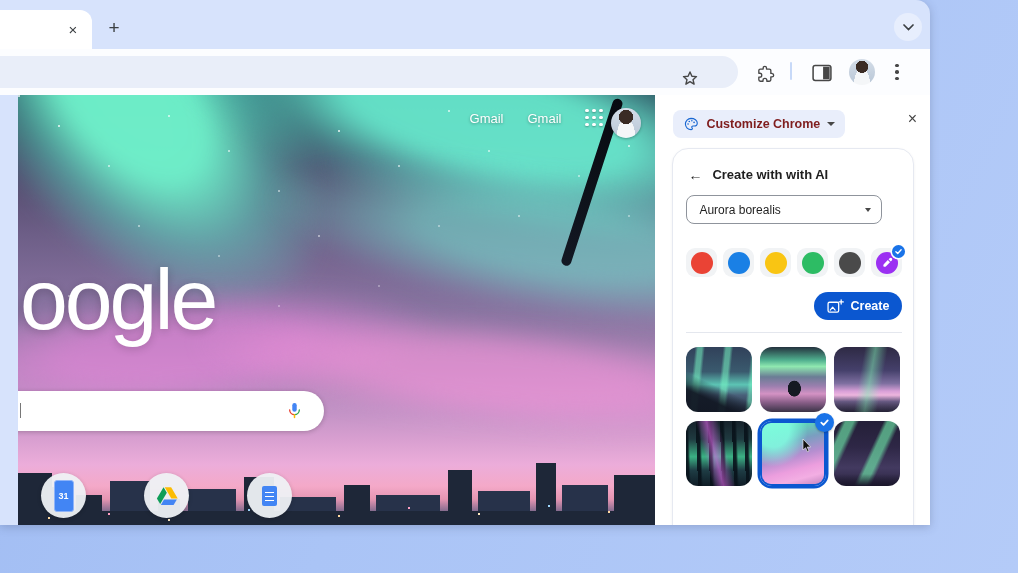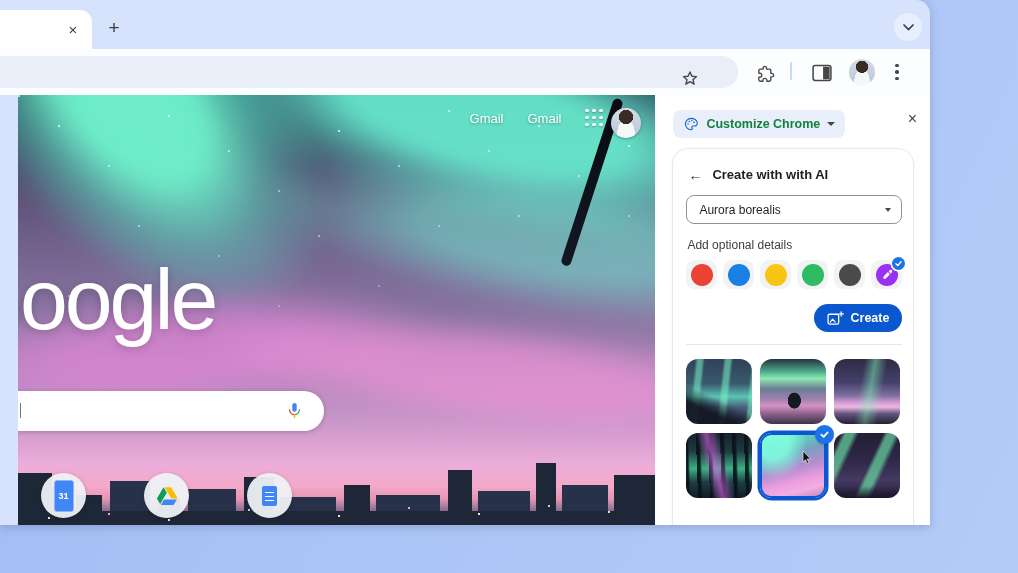--- a/index.html
+++ b/index.html
@@ -100,39 +100,39 @@
   .cal-icon { width:20px; height:32px; background:#4285f4; border-radius:3px; border:1.5px solid #8fb4f9;
               display:flex; align-items:center; justify-content:center; color:#fff; font-size:9px; font-weight:bold; }
   .docs-icon { width:15px; height:20px; background:#4285f4; border-radius:2px; position:relative; }
   .docs-icon::after { content:""; position:absolute; left:3px; right:3px; top:6px; height:9px;
               background:repeating-linear-gradient(180deg,#fff 0 1.5px, rgba(255,255,255,0) 1.5px 4px); }
 
   
   .sidepanel { position:relative; width:280px; height:430px; background:#fff; overflow:hidden; }
   .chip { position:absolute; left:18px; top:15px; height:28px; padding:0 10px; border-radius:8px;
           background:#e9eefb; display:flex; align-items:center; gap:7px; }
-  .chip-label { font-size:12.5px; font-weight:bold; color:#15803d; }
+  .chip-label { font-size:12.5px; font-weight:bold; color:#7f1d1d; }
   .caret-down { width:0; height:0; border-left:4px solid transparent; border-right:4px solid transparent;
                 border-top:4.5px solid #474747; }
   .panel-close { position:absolute; left:245px; top:12px; width:24px; height:24px; display:flex;
                  align-items:center; justify-content:center; font-size:16px; color:#444; }
 
   .card { position:absolute; left:17px; top:53px; width:242px; height:480px; background:#fff;
           border:1px solid #e6e9f1; border-radius:16px; box-shadow:0 1px 3px rgba(0,0,0,.06);
           padding:18px 13px 0; }
   .card-heading { display:flex; align-items:center; gap:10px; margin:0 2px 13px; }
   .back-arrow { font-size:14px; color:#1f1f1f; line-height:1; }
   .heading-text { font-size:13px; font-weight:bold; color:#1f1f1f; }
 
   .select { position:relative; height:29px; border:1px solid #8f949c; border-radius:8px;
             display:flex; align-items:center; padding:0 24px 0 12px; font-size:12px; color:#1f1f1f;
             background:#fff; }
   .select .caret-down { position:absolute; right:10px; border-top-color:#474747;
                         border-left-width:3.8px; border-right-width:3.8px; }
-  .prompt-select { width:216px; margin-bottom:14px; }
+  .prompt-select { width:196px; margin-bottom:24px; }
   .details-label { font-size:12px; color:#3c4043; margin:0 1px 8px; }
   .details-row { display:flex; gap:7px; margin-bottom:14px; }
   .detail-select-1 { width:108px; }
   .detail-select-2 { width:101px; }
 
   .swatch-row { display:flex; justify-content:space-between; width:216px; margin-bottom:15px; }
   .swatch { position:relative; width:31px; height:29px; border-radius:9px; background:#f1f3f5;
             display:flex; align-items:center; justify-content:center; }
   .swatch-circle { width:22px; height:22px; border-radius:50%; display:flex; align-items:center; justify-content:center; }
   .badge { position:absolute; width:13px; height:13px; border-radius:50%; background:#1a73e8;
@@ -319,21 +319,20 @@
         <div class="card-heading">
           <span class="back-arrow">←</span>
           <span class="heading-text">Create with with AI</span>
         </div>
 
         <div class="select prompt-select">
           <span>Aurora borealis</span>
           <div class="caret-down"></div>
         </div>
 
-        <div class="details-label">Add optional details</div>
 
 
         <div class="swatch-row">
           <div class="swatch">
               <div class="swatch-circle" style="background: rgb(234, 67, 53);"></div>
             </div>
           <div class="swatch">
               <div class="swatch-circle" style="background: rgb(26, 128, 229);"></div>
             </div>
           <div class="swatch">

